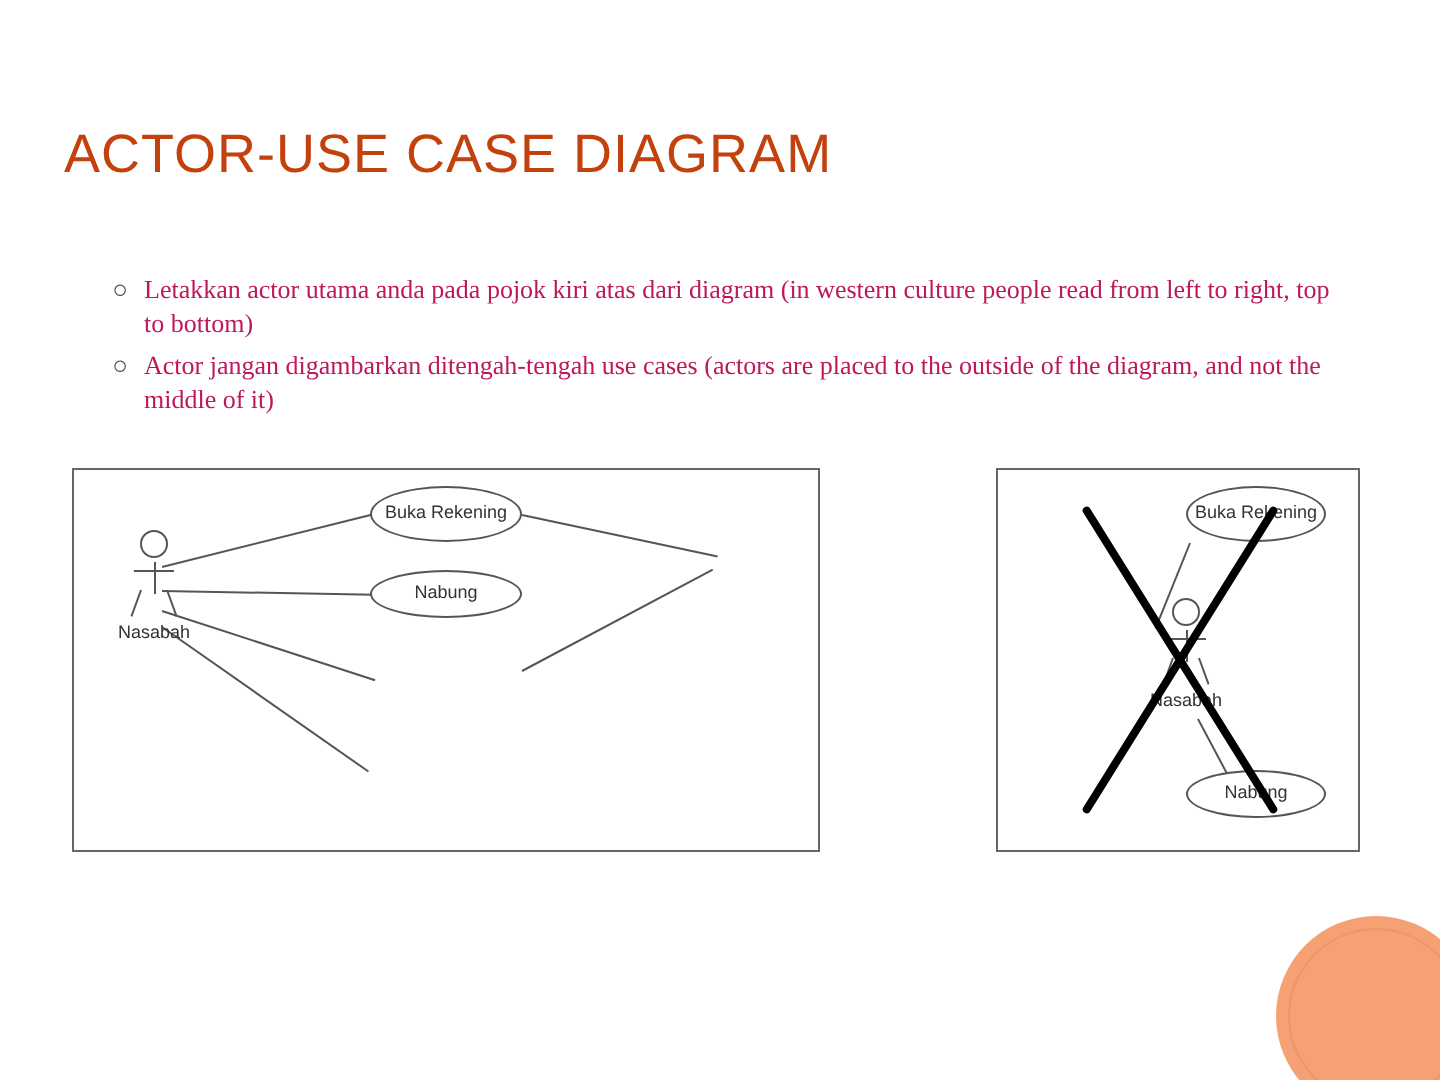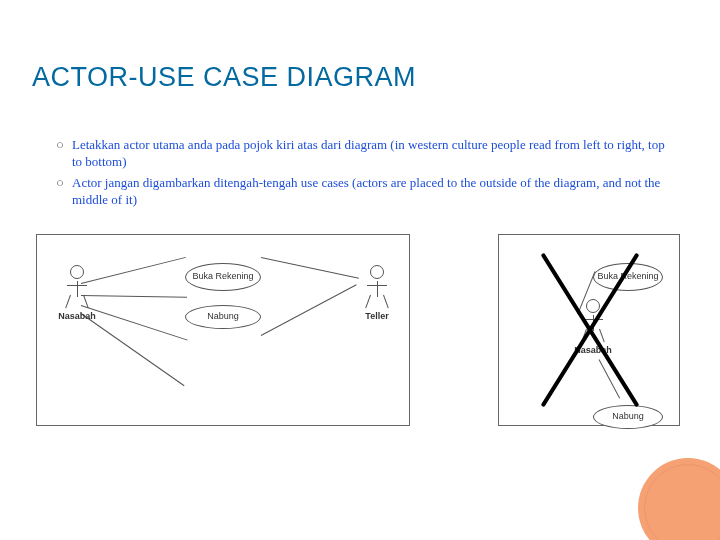--- a/index.html
+++ b/index.html
@@ -11,21 +11,21 @@
     font-family: Arial, sans-serif;
     position: relative;
     overflow: hidden;
   }
   .title {
     position: absolute;
     left: 32px;
     top: 62px;
     font-size: 27px;
     font-weight: 400;
-    color: #0369a1;
+    color: #c2410c;
     letter-spacing: 0.5px;
   }
   .bullets {
     position: absolute;
     left: 48px;
     top: 136px;
     width: 620px;
   }
   .bullet-row {
     display: flex;
@@ -36,42 +36,41 @@
     flex-shrink: 0;
     font-size: 13px;
     color: #444;
     line-height: 17px;
     text-align: center;
   }
   .bullet-text {
     font-family: Georgia, "Times New Roman", serif;
     font-size: 13px;
     line-height: 17px;
-    color: #1d4ed8;
+    color: #be185d;
   }
   .diagram-box {
     position: absolute;
     border: 1px solid #666;
     background: #fff;
   }
   .diagram-left {
     left: 36px;
     top: 234px;
     width: 374px;
     height: 192px;
   }
   .diagram-right {
     left: 498px;
     top: 234px;
     width: 182px;
     height: 192px;
   }
   .actor {
     position: absolute;
-    font-weight: bold;
   }
   .actor-head {
     width: 14px; height: 14px;
     border: 1px solid #555;
     border-radius: 50%;
     margin: 0 auto 2px auto;
   }
   .actor-body {
     width: 1px; height: 16px;
     background: #555;
@@ -108,21 +107,20 @@
     border: 1px solid #555;
     border-radius: 50%;
     display: flex;
     align-items: center;
     justify-content: center;
     font-size: 9px;
     color: #333;
     text-align: center;
     line-height: 1.1;
     background: #fff;
-    margin-top: 20px;
   }
   .assoc {
     position: absolute;
     height: 1px;
     background: #555;
     transform-origin: left center;
   }
   .x-cross {
     position: absolute;
     left: 510px;
@@ -191,27 +189,20 @@
   <div class="assoc" style="left:224px;top:22px;width:100px;transform:rotate(12deg);"></div>
   <div class="assoc" style="left:224px;top:100px;width:108px;transform:rotate(-28deg);"></div>
 
   <div class="actor" style="left:18px;top:30px;width:44px;">
     <div class="actor-head"></div>
     <div class="actor-body"></div>
     <div class="actor-arms"></div>
     <div class="actor-legs"></div>
     <div class="actor-label">Nasabah</div>
   </div>
-  <div class="actor" style="left:318px;top:30px;width:44px;">
-    <div class="actor-head"></div>
-    <div class="actor-body"></div>
-    <div class="actor-arms"></div>
-    <div class="actor-legs"></div>
-    <div class="actor-label">Teller</div>
-  </div>
 
   <div class="usecase" style="left:148px;top:8px;width:76px;height:28px;">Buka
 Rekening</div>
   <div class="usecase" style="left:148px;top:50px;width:76px;height:24px;">Nabung</div>
 </div>
 
 <div class="diagram-box diagram-right">
   <div class="assoc" style="left:96px;top:36px;width:46px;transform:rotate(112deg);"></div>
   <div class="assoc" style="left:100px;top:124px;width:44px;transform:rotate(62deg);"></div>
 

